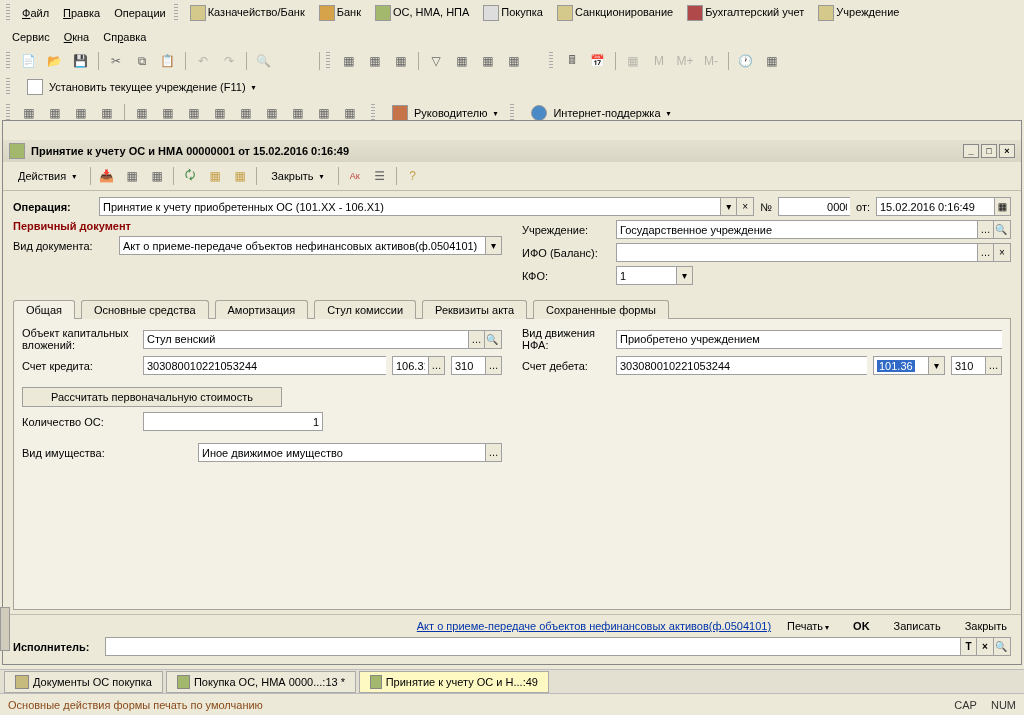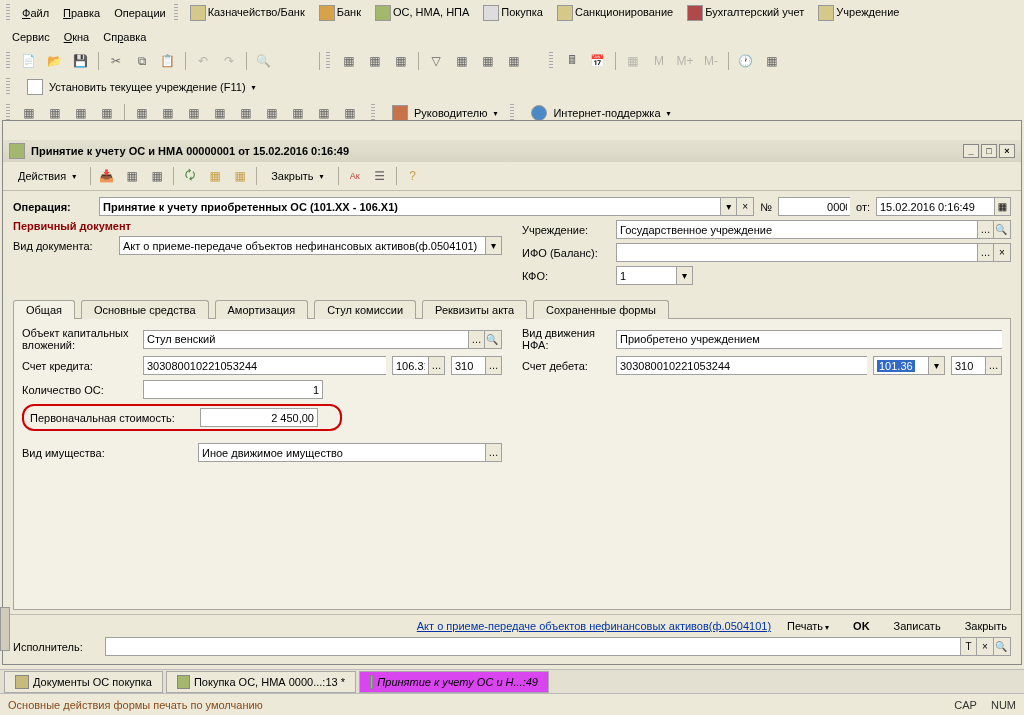--- a/index.html
+++ b/index.html
@@ -50,29 +50,29 @@
 .field-row { display: flex; align-items: center; margin-bottom: 5px; gap: 6px; }
 .field-row .flabel { width: 115px; }
 
 .btn-calc { padding: 3px 28px; border: 1px solid #a0a0a0; background: #ece9d8; cursor: pointer; font: inherit; }
 
 .highlight-oval { border: 2px solid #d00000; border-radius: 12px; padding: 2px 6px; display: flex; align-items: center; }
 
 .sel { background: #3169c6; color: #fff; padding: 0 2px; }
 
 
-.doc-bottom { padding: 4px 10px; }
+.doc-bottom { padding: 4px 10px; font-weight: bold; }
 .footer-bar { position: absolute; left: 0; right: 0; bottom: 27px; padding: 3px 6px; display: flex; align-items: center; justify-content: flex-end; gap: 8px; border-top: 1px solid #c0bdae; background: #ece9d8; }
 .link { color: #0033aa; text-decoration: underline; cursor: pointer; }
 .btn { padding: 2px 8px; cursor: pointer; }
 
 
 .tabsbar { position: absolute; left: 0; right: 0; bottom: 22px; height: 24px; background: #e3e0d1; border-top: 1px solid #bbb; display: flex; align-items: center; padding: 0 4px; gap: 3px; }
 .task { padding: 3px 10px; background: #ece9d8; border: 1px solid #aaa; cursor: pointer; display: flex; align-items: center; gap: 4px; max-width: 190px; white-space: nowrap; overflow: hidden; }
-.task.active { background: #d946ef; font-style: italic; }
+.task.active { background: #fef9c3; }
 .tico { display:inline-block; width:14px; height:14px; background:#c7ba7d; border:1px solid #888; }
 
 .statusbar { position: absolute; left: 0; right: 0; bottom: 0; height: 22px; background: #ece9d8; border-top: 1px solid #bbb; display: flex; align-items: center; padding: 0 8px; font-size: 11px; color: #8a4a1a; }
 .statusbar .sp { flex: 1; }
 .side-handle { position: absolute; left: 0; bottom: 64px; width: 10px; height: 44px; background: #d0ccbc; border: 1px solid #999; }
 </style>
 </head>
 <body>
 
 <div class="menubar">
@@ -203,21 +203,21 @@
     <div class="tbtn" style="color:#c04040;font-size:9px">Aк</div>
     <div class="tbtn">☰</div>
     <span class="tsep"></span>
     <div class="tbtn" style="color:#c7a04a">?</div>
   </div>
 
   <div class="form-area">
     <div class="row">
       <span class="lbl" style="font-weight:bold;min-width:80px">Операция:</span>
       <div class="inp-wrap" style="flex:1">
-        <input class="inp" style="flex: 1 1 0%; font-weight: bold;" value="Принятие к учету приобретенных ОС (101.XX - 106.X1)">
+        <input class="inp" style="flex: 1 1 0%; font-weight: normal;" value="Принятие к учету приобретенных ОС (101.XX - 106.X1)">
         <div class="inp-btn">▾</div>
         <div class="inp-btn">×</div>
       </div>
       <span>№</span>
       <div class="inp-wrap">
         <input class="inp" style="width: 72px; padding-left: 48px;" value="00000001">
       </div>
       <span>от:</span>
       <div class="inp-wrap">
         <input class="inp" style="width: 118px;" value="15.02.2016 0:16:49">
@@ -293,27 +293,26 @@
             </div>
           <div class="inp-wrap">
               <input class="inp" style="width: 36px;" value="106.31">
               <div class="inp-btn">…</div>
             </div>
           <div class="inp-wrap">
               <input class="inp" style="width: 34px;" value="310">
               <div class="inp-btn">…</div>
             </div>
         </div>
+        <div class="field-row" style="margin-top:12px">
+          <button class="btn-calc">Рассчитать первоначальную стоимость</button>
+        </div>
         <div class="field-row">
           <span class="flabel">Количество ОС:</span>
           <input class="inp" style="width: 180px; text-align: right;" value="1">
-        </div>
-        <div class="highlight-oval" style="width:320px">
-          <span class="flabel" style="width:170px">Первоначальная стоимость:</span>
-          <input class="inp" style="width: 118px; text-align: right; border: 1px solid rgb(160, 160, 160);" value="2 450,00">
         </div>
         <div class="field-row" style="margin-top:12px">
           <span class="flabel" style="width:170px">Вид имущества:</span>
           <div class="inp-wrap" style="flex:1">
             <input class="inp" style="flex: 1 1 0%;" value="Иное движимое имущество">
             <div class="inp-btn">…</div>
           </div>
         </div>
       </div>
 

